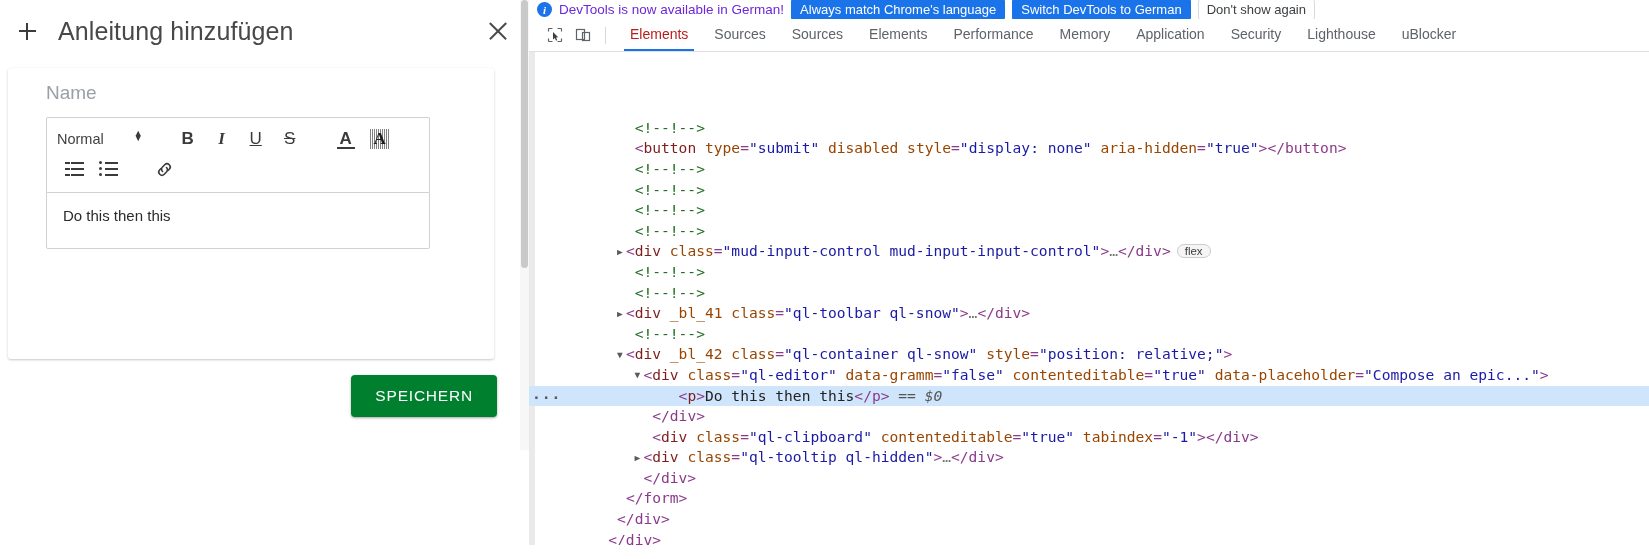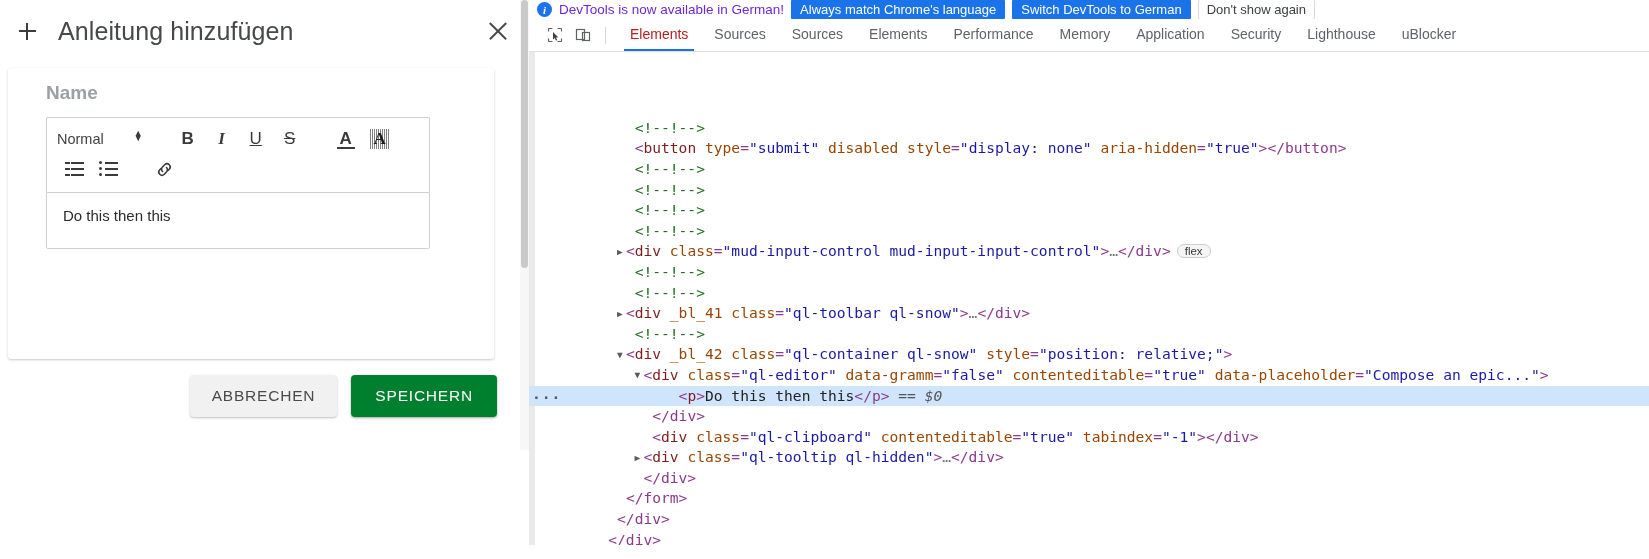--- a/index.html
+++ b/index.html
@@ -46,21 +46,21 @@
   .close-icon:after  { transform:translate(-50%,-50%) rotate(-45deg); }
 
   .dialog-body {
     position:absolute; left:8px; top:68px; width:486px; height:291px;
     background:#ffffff;
     box-shadow:0 1px 3px rgba(0,0,0,0.13), 0 1px 2px rgba(0,0,0,0.10);
     border-radius:3px;
   }
   .field-label {
     position:absolute; left:46px; top:82px;
-    font-size:19px; color:#9aa0a6; font-weight:700;
+    font-size:19px; color:#9aa0a6; font-weight:400;
   }
 
   .quill-wrap {
     position:absolute; left:46px; top:117px; width:384px;
   }
   .ql-toolbar {
     border:1px solid #cfd2d4; border-bottom:none;
     background:#ffffff; padding:6px 10px 8px 10px;
     border-radius:2px 2px 0 0;
   }
@@ -281,21 +281,20 @@
           </svg>
         </button>
       </div>
     </div>
     <div class="ql-editor-box">
       <span>Do this then this</span>
     </div>
   </div>
 
   <div class="dialog-actions">
-    <button class="btn btn-cancel">ABBRECHEN</button>
     <button class="btn btn-save" id="save-btn" style="background: rgb(0, 128, 47);">SPEICHERN</button>
   </div>
 
   <div class="app-scrollbar">
     <div class="thumb"></div>
   </div>
 </div>
 
 <div id="devtools">
 

